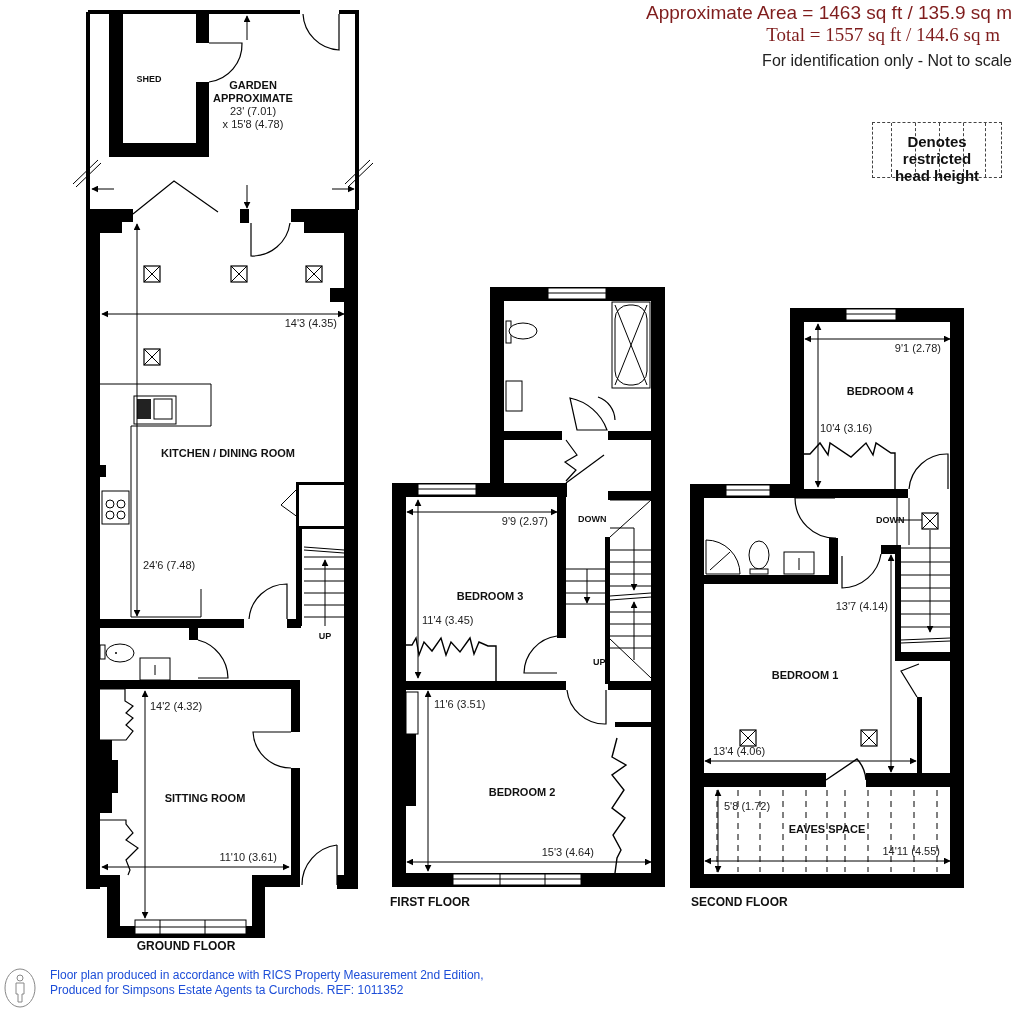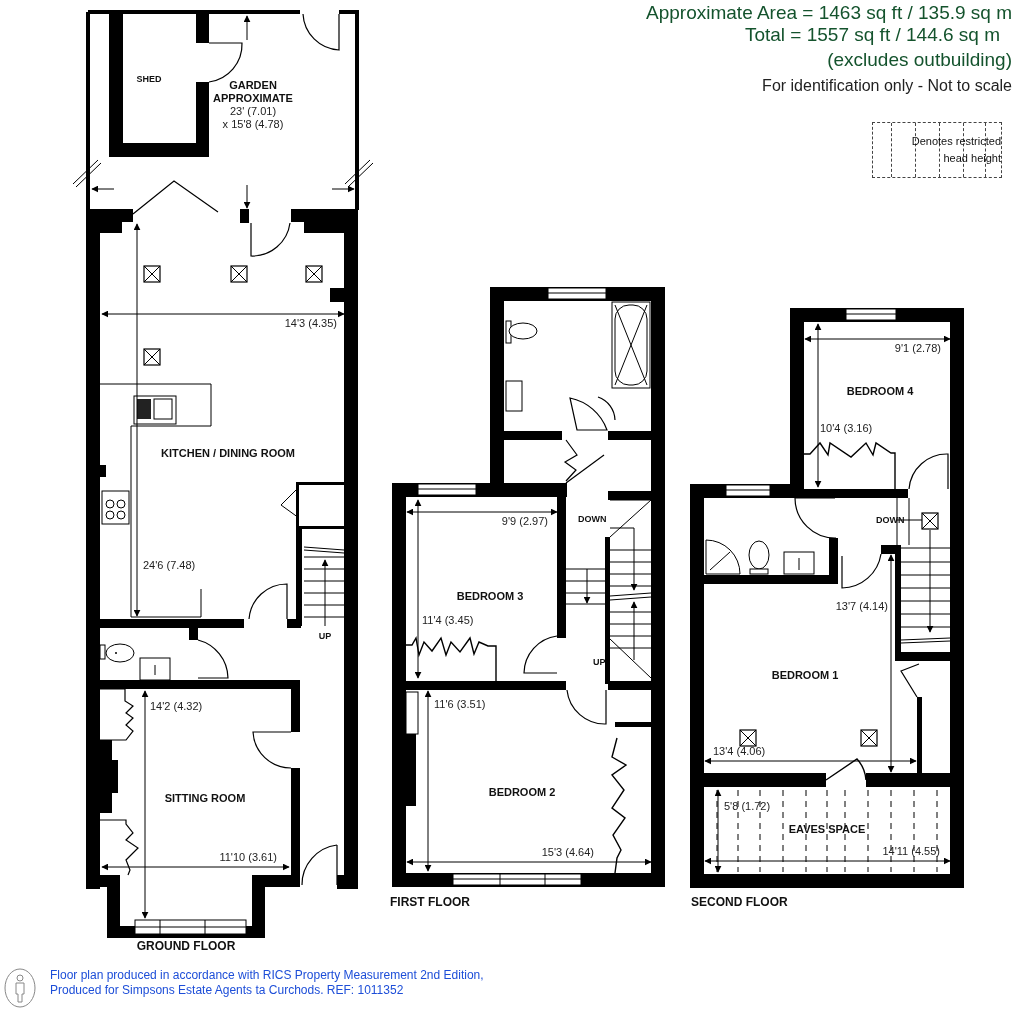--- a/index.html
+++ b/index.html
@@ -1,44 +1,43 @@
 <!DOCTYPE html>
 <html><head>
 <meta charset="utf-8">
 <style>
   html, body { margin: 0; padding: 0; background: #ffffff; }
   body { width: 1024px; height: 1018px; position: relative; overflow: hidden;
          font-family: "Liberation Sans", sans-serif; color: #111; }
   .area-block { position: absolute; right: 12px; top: 2px; text-align: right; }
-  .area-line { font-size: 19px; line-height: 22px; color: #14532d; }
-  .area-line.total { margin-right: 12px; }
+  .area-line { font-size: 19px; line-height: 22px; color: #7f1d1d; }
+  .area-line.total { margin-right: 12px; font-family: Liberation Serif, serif; }
   .area-line.excl { margin-top: 3px; }
   .scale-note { font-size: 16px; margin-top: 6px; color: #222; }
   .legend { position: absolute; left: 872px; top: 122px; width: 130px; height: 56px;
             border: 1.5px dashed #444; box-sizing: border-box; }
   .legend .dash { position: absolute; top: 0; bottom: 0; border-left: 1.2px dashed #444; }
-  .legend-text { position: absolute; left: 0; right: 0; top: 10px; text-align: right;
-                 font-size: 11px; font-weight: normal; line-height: 17px; background: transparent; }
+  .legend-text { position: absolute; left: 0; right: 0; top: 10px; text-align: center;
+                 font-size: 15px; font-weight: bold; line-height: 17px; background: transparent; }
   svg#plan { position: absolute; left: 0; top: 0; }
   .room-label { font-family: "Liberation Sans", sans-serif; font-weight: bold; font-size: 11px; fill: #111; }
   .dim-label { font-family: "Liberation Sans", sans-serif; font-size: 11px; fill: #222; }
   .floor-label { font-family: "Liberation Sans", sans-serif; font-weight: bold; font-size: 12px; fill: #111; }
   .small-label { font-family: "Liberation Sans", sans-serif; font-weight: bold; font-size: 9px; fill: #111; }
   .footer { position: absolute; left: 0; top: 966px; width: 700px; height: 50px; }
   .footer-icon { position: absolute; left: 4px; top: 2px; width: 32px; height: 40px; }
   .footer-text { position: absolute; left: 50px; top: 2px; font-size: 12px; line-height: 15px; color: #1d4ed8; }
   .copyright { margin-left: 12px; }
 </style>
 </head>
 <body>
 
 <div class="area-block">
   <div class="area-line">Approximate Area = 1463 sq ft / 135.9 sq m</div>
   <div class="area-line total">Total = 1557 sq ft / 144.6 sq m</div>
-  <div class="area-line excl">(excludes outbuilding)</div>
   <div class="scale-note">For identification only - Not to scale</div>
 </div>
 
 <div class="legend">
   <div class="dash" style="left:18px"></div>
   <div class="dash" style="left:42px"></div>
   <div class="dash" style="left:66px"></div>
   <div class="dash" style="left:90px"></div>
   <div class="dash" style="left:112px"></div>
   <div class="legend-text">

